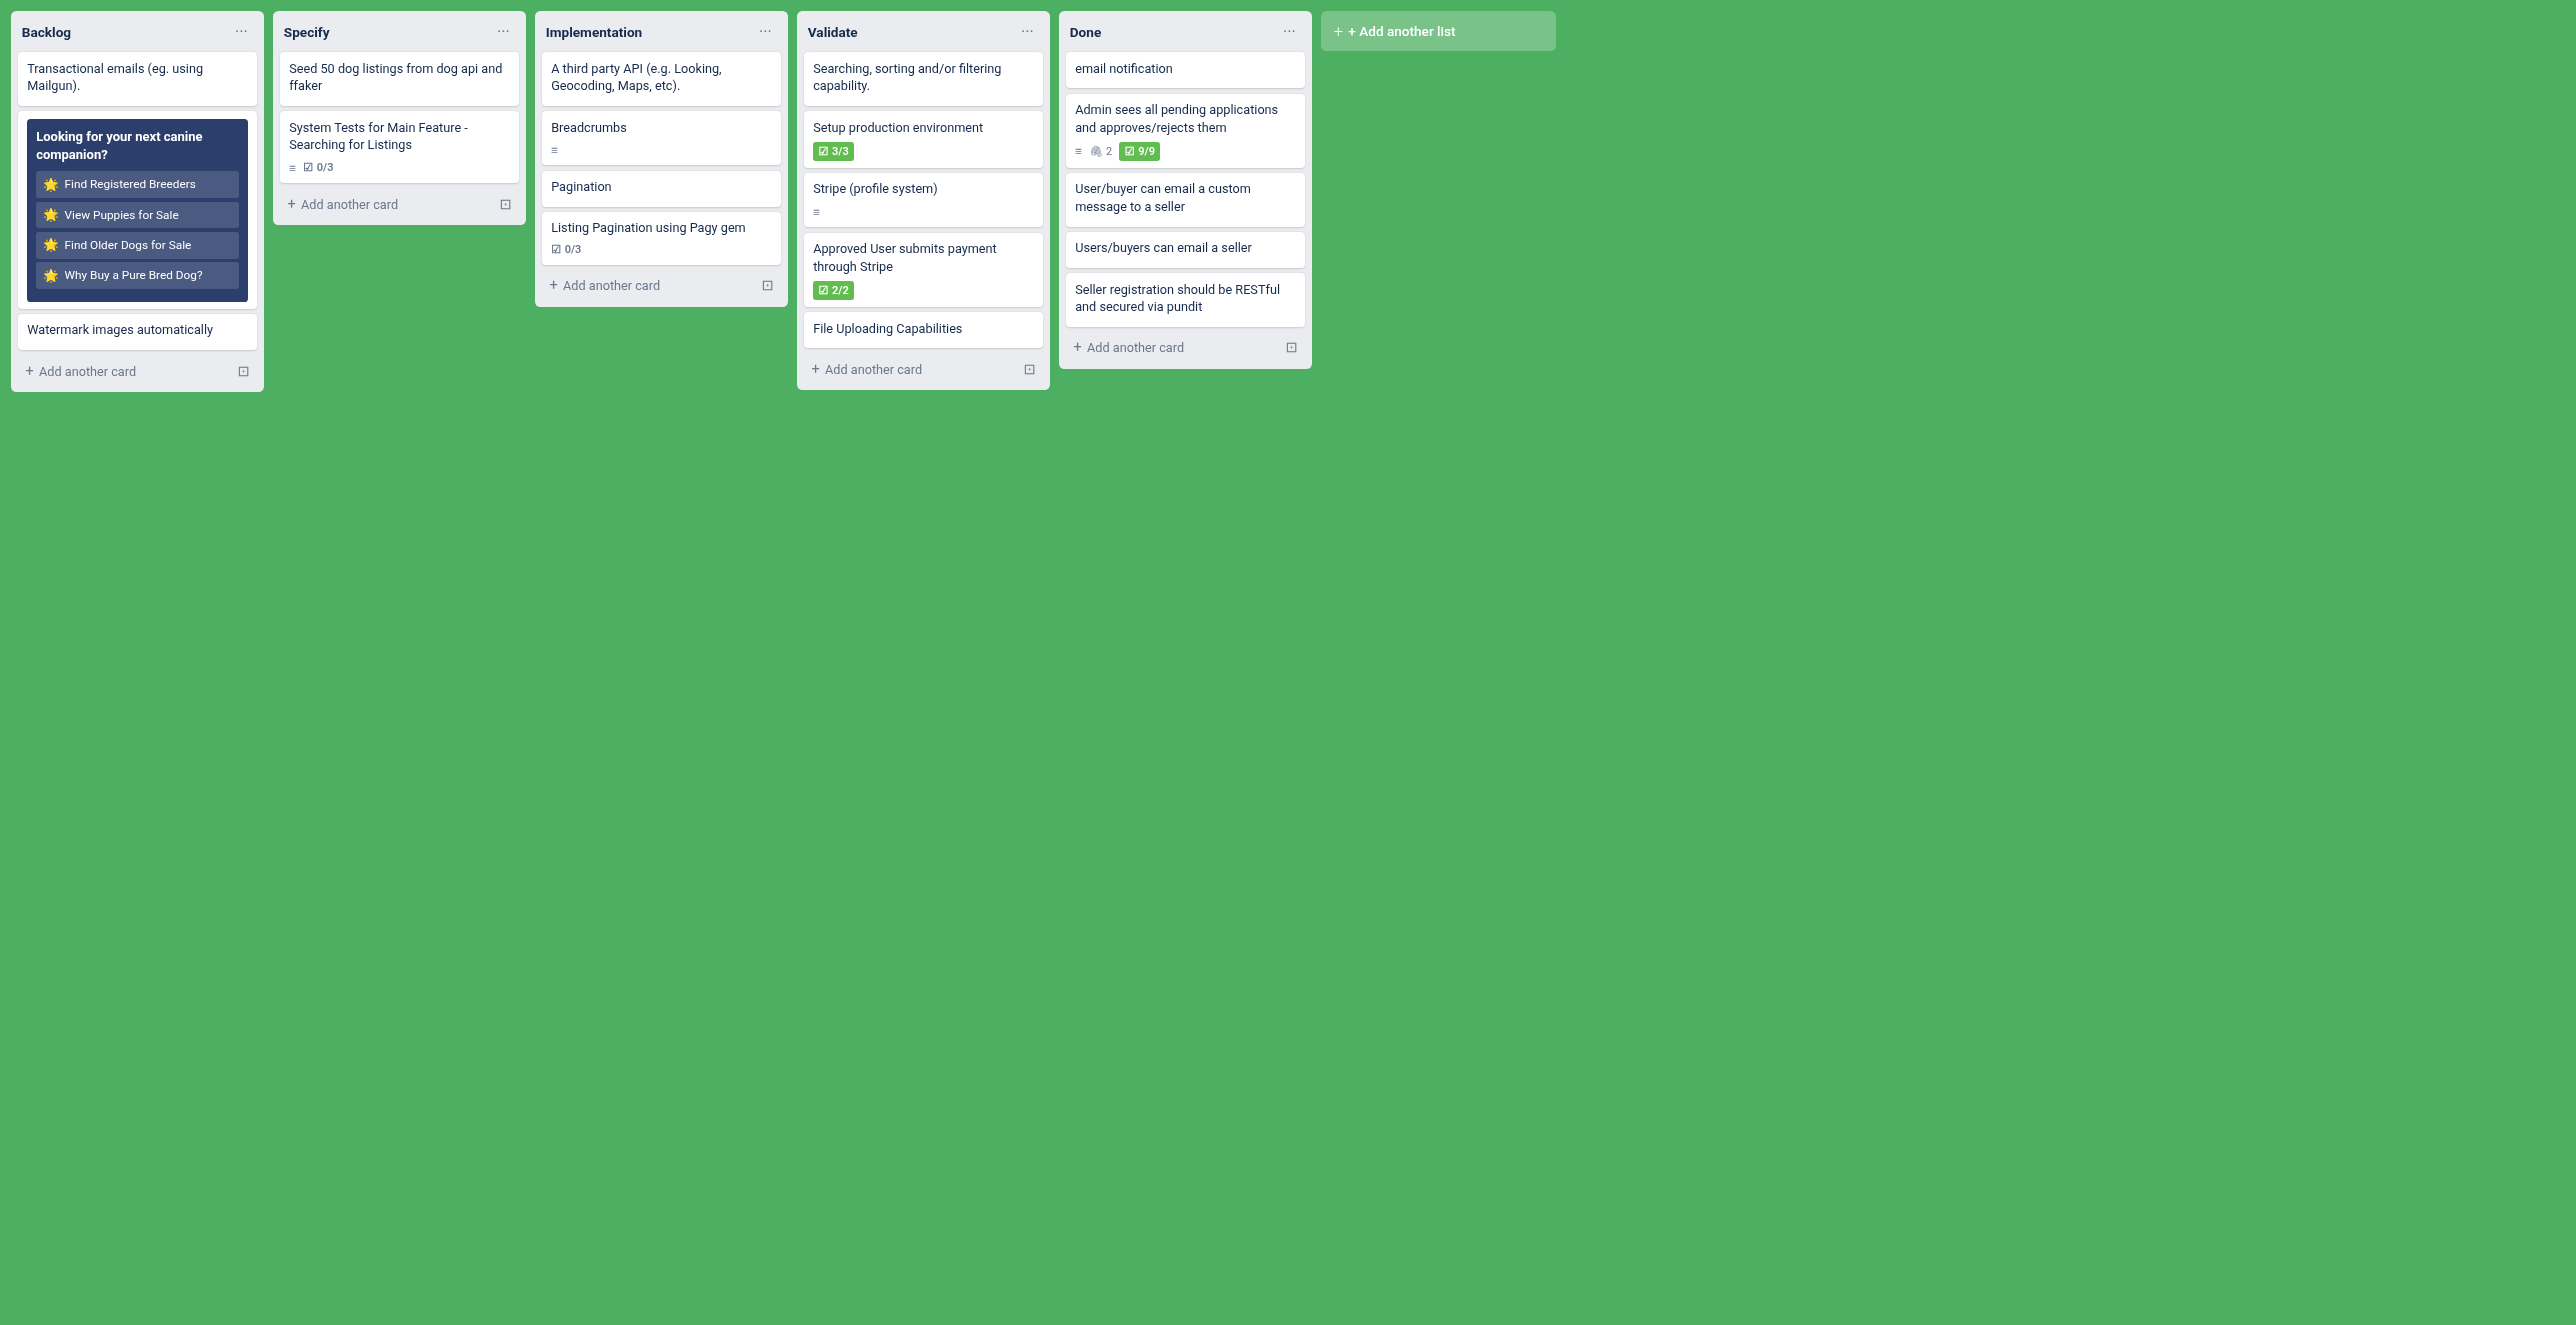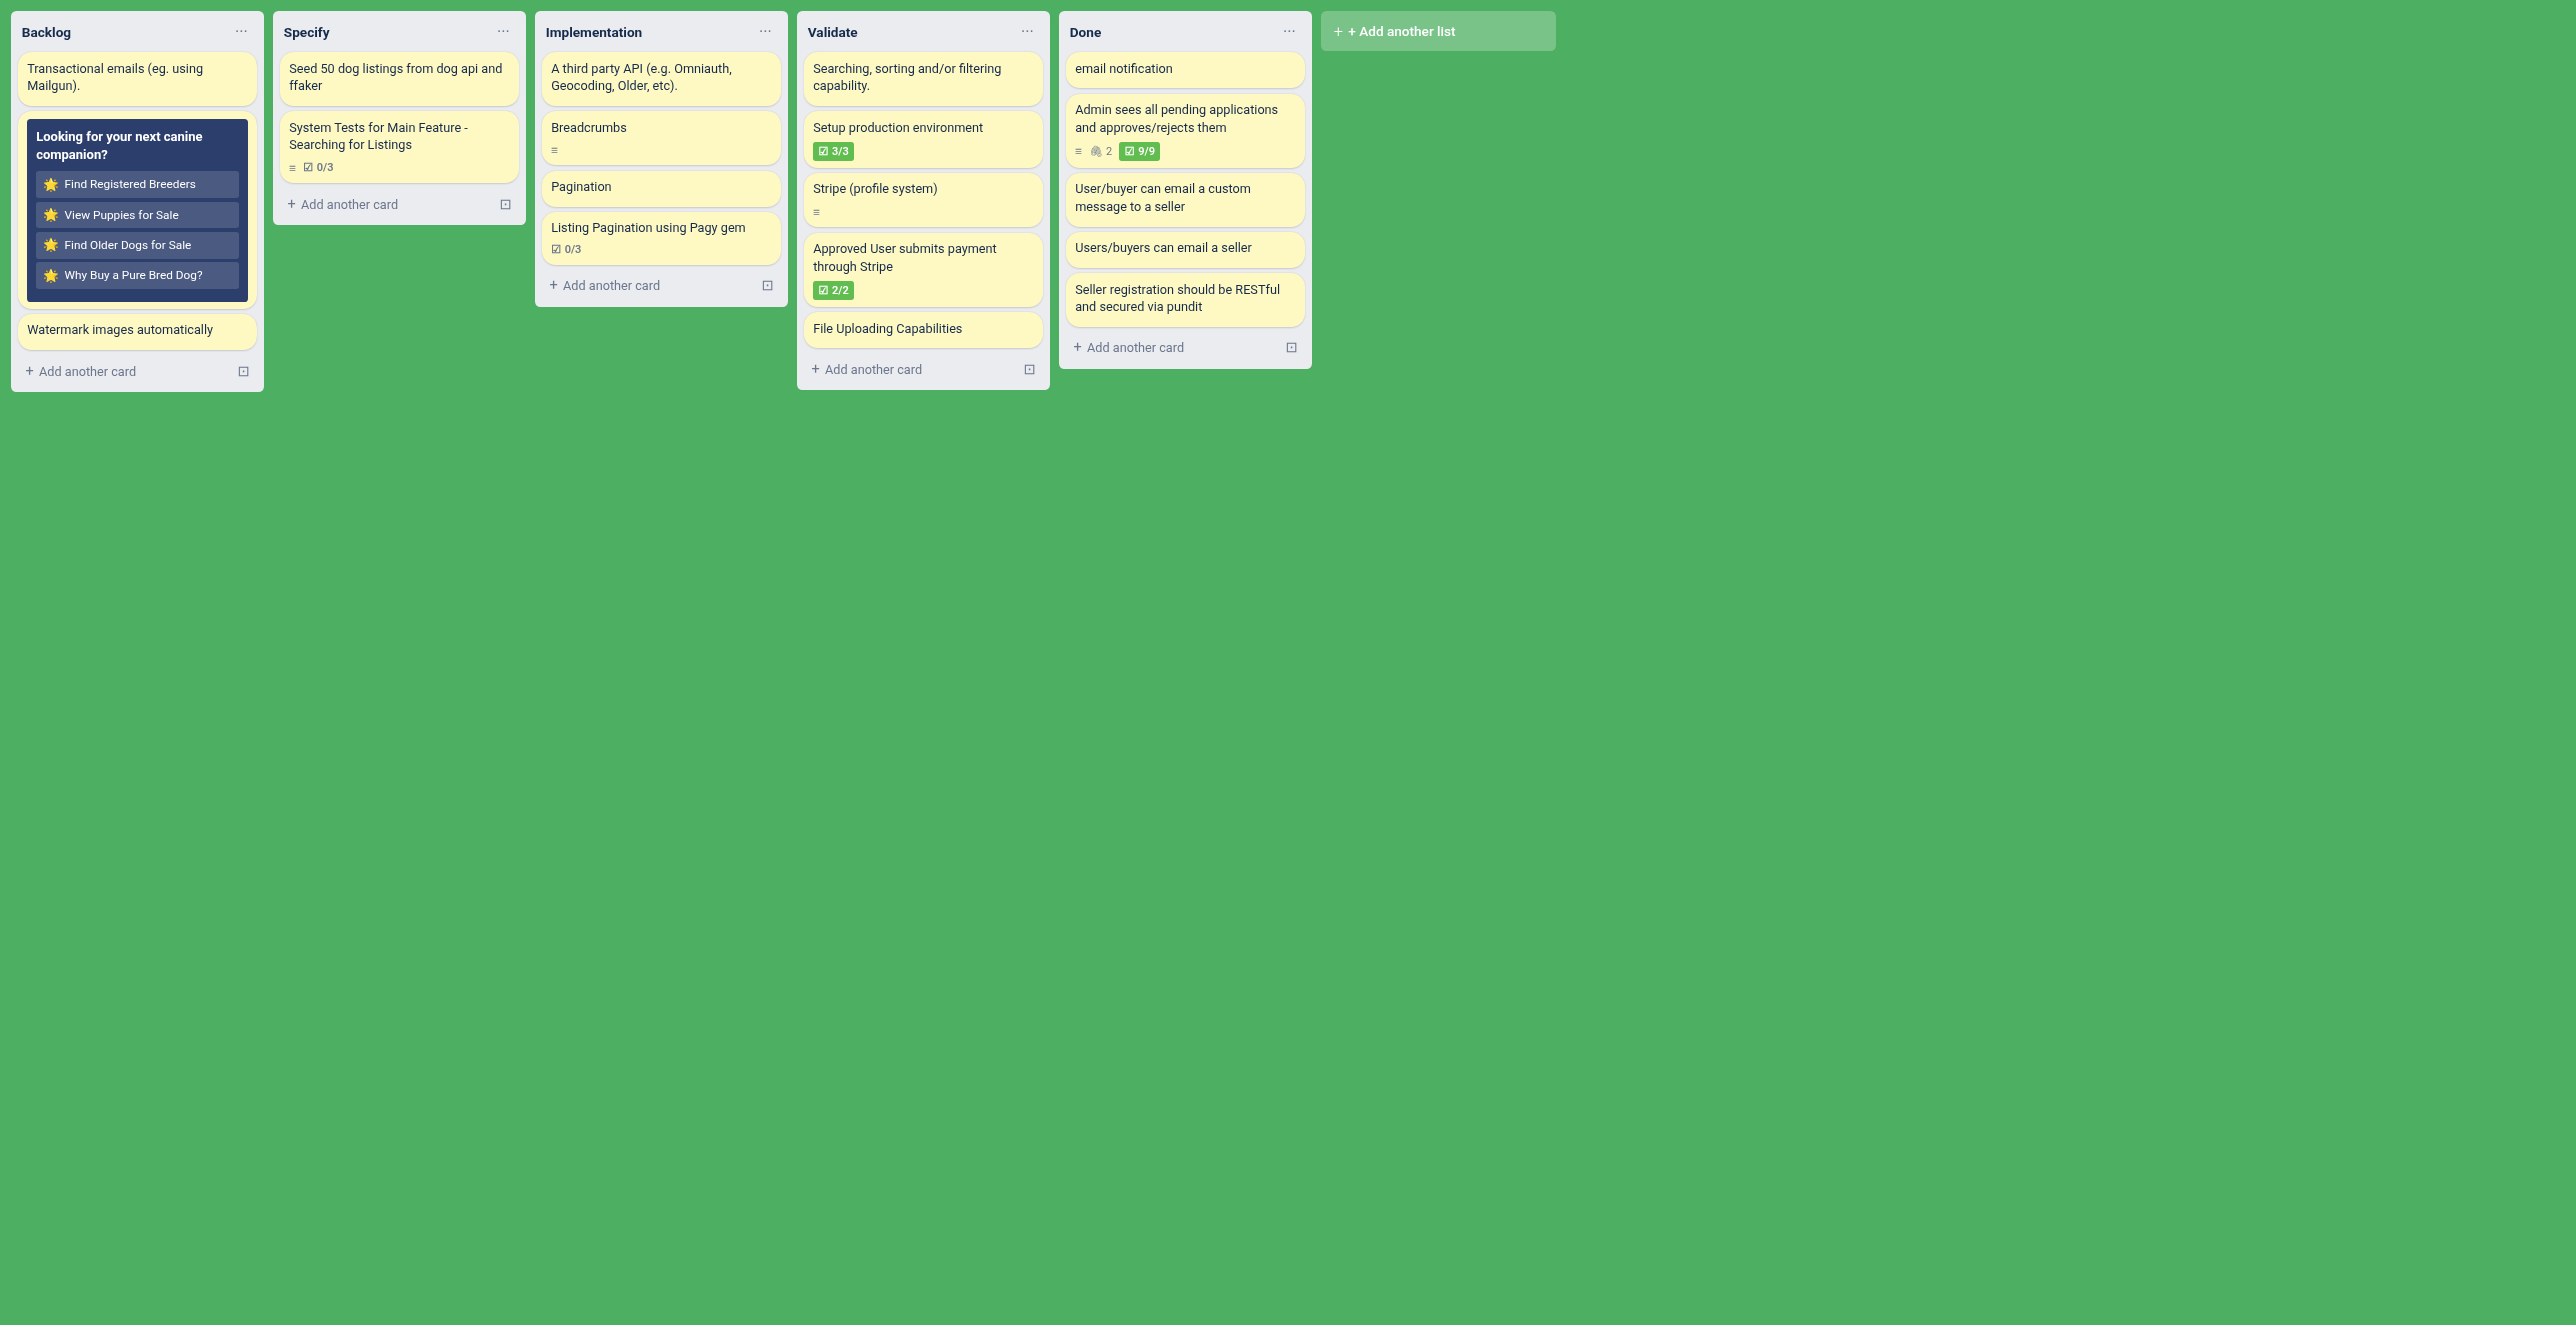--- a/index.html
+++ b/index.html
@@ -39,22 +39,22 @@
     }
     .column-menu {
       color: #6b778c;
       cursor: pointer;
       font-size: 16.3px;
       line-height: 1;
       padding: 1.8px 5.4px;
       border-radius: 3.6px;
     }
     .card {
-      background: #fef9c3;
-      border-radius: 14px;
+      background: #ffffff;
+      border-radius: 4px;
       padding: 7.2px 9px;
       box-shadow: 0 0.9px 1.8px rgba(0,0,0,0.15);
       font-size: 12.7px;
       color: #172b4d;
       line-height: 1.4;
       cursor: pointer;
     }
     .card-text {
       margin-bottom: 3.6px;
     }
@@ -224,21 +224,21 @@
     <span>Add another card</span>
     <span class="add-card-right">⊡</span>
   </div>
     </div>
     <div class="column">
       <div class="column-header">
         <span class="column-title">Implementation</span>
         <span class="column-menu">···</span>
       </div>
       <div class="card">
-        <div class="card-text">A third party API (e.g. Omniauth, Geocoding, Older, etc).</div>
+        <div class="card-text">A third party API (e.g. Looking, Geocoding, Maps, etc).</div>
       </div>
       <div class="card">
         <div class="card-text">Breadcrumbs</div>
         <div class="card-meta">
           <span class="meta-icon description-icon"></span>
         </div>
       </div>
       <div class="card">
         <div class="card-text">Pagination</div>
       </div>

